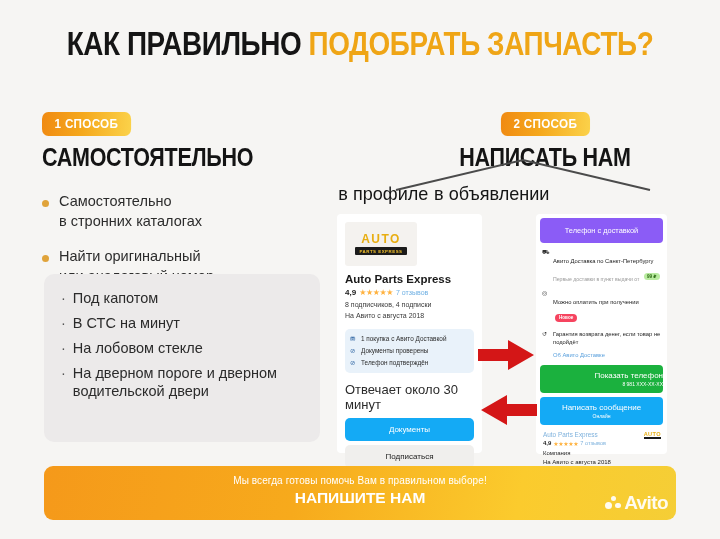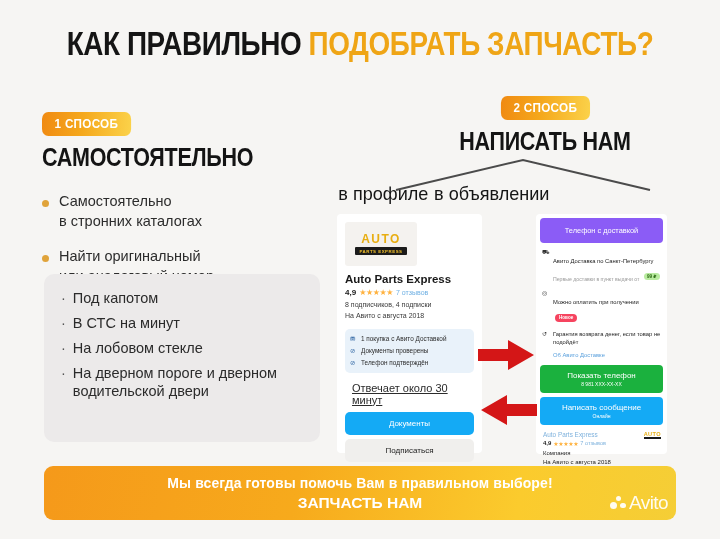--- a/index.html
+++ b/index.html
@@ -73,21 +73,21 @@
     padding: 15px 16px 14px 17px;
   }
   #vin-card .vin-title {
     font-size: 16px; font-weight: 700; color: #171717; line-height: 1.28;
     margin-bottom: 7px;
   }
   .vin-item { display: flex; gap: 7px; font-size: 14.5px; color: #2b2b2b; line-height: 1.3; margin-bottom: 6px; }
   .vin-item .vdot { color: #555; }
 
   
-  #col-right { position: absolute; left: 400px; top: 96px; width: 290px; text-align: center; }
+  #col-right { position: absolute; left: 400px; top: 112px; width: 290px; text-align: center; }
   #col-right .step-badge { transform: scaleX(0.9); transform-origin: center; }
   #col-right .step-heading { transform: scaleX(0.86); transform-origin: center; }
 
   .branch-labels {
     position: absolute; top: 183px; left: 336px; width: 372px;
     display: flex; 
   }
   .branch-labels span {
     font-size: 19px; color: #151515; font-weight: 400;
     transform: scaleX(0.95); transform-origin: center;
@@ -121,21 +121,21 @@
   .rate-val { font-size: 8px; font-weight: 700; color: #1a1a1a; }
   .stars { color: #ffb23f; font-size: 8px; letter-spacing: -0.4px; }
   .reviews-link { font-size: 7px; color: #6fb0e3; }
   .meta-line { font-size: 7px; color: #3a3a3a; line-height: 1.55; }
   .badge-box {
     margin-top: 7px; background: #e9f2fa; border-radius: 5px;
     padding: 4px 5px;
   }
   .badge-row { display: flex; align-items: center; gap: 4px; font-size: 6.4px; color: #2b2b2b; padding: 2.5px 0; }
   .badge-ico { width: 7px; height: 7px; flex: 0 0 auto; color: #3b6ea8; }
-  .reply-note { font-size: 11px; color: #2b2b2b; margin: 9px 0 6px 7px; text-decoration: underline; }
+  .reply-note { font-size: 13px; color: #2b2b2b; margin: 9px 0 6px 0; }
   .btn-blue {
     background: #14aaf5; color: #ffffff; border-radius: 5px;
     text-align: center; font-size: 8px; padding: 7px 0; font-weight: 400;
   }
   .btn-grey {
     background: #f0efed; color: #1c1c1c; border-radius: 5px;
     text-align: center; font-size: 8px; padding: 7px 0; margin-top: 4px;
   }
 
   
@@ -157,22 +157,22 @@
     font-size: 4.6px; padding: 1px 3px; border-radius: 5px; font-weight: 700;
     vertical-align: middle;
   }
   .pill-red {
     display: inline-block; background: #f6445f; color: #ffffff;
     font-size: 4.6px; padding: 1.4px 4px; border-radius: 6px; font-weight: 700;
     vertical-align: middle; margin-left: 2px;
   }
   .link-blue { font-size: 5.8px; color: #5aa0dd; margin-left: 11px; }
   .btn-green {
-    background: #1bb13e; color: #fff; border-radius: 4px; text-align: center;
-    padding: 6px 16px; margin-top: 5px;
+    background: #1bb13e; color: #fff; border-radius: 4px; text-align: right;
+    padding: 6px 0; margin-top: 5px;
   }
   .btn-green .b1 { font-size: 8px; display: block; }
   .btn-green .b2 { font-size: 5px; display: block; margin-top: 1px; }
   .btn-blue2 {
     background: #14aaf5; color: #fff; border-radius: 4px; text-align: center;
     padding: 6px 0; margin-top: 4px;
   }
   .btn-blue2 .b1 { font-size: 8px; display: block; }
   .btn-blue2 .b2 { font-size: 5px; display: block; margin-top: 1px; }
   .seller-block { padding: 6px 3px 0 3px; position: relative; }
@@ -202,33 +202,33 @@
   
   #bottom-banner {
     position: absolute; left: 44px; top: 466px; width: 632px; height: 54px;
     border-radius: 9px;
     background: linear-gradient(100deg,#f5991a 0%,#f7aa1c 40%,#fbcb2d 75%,#f5ce36 100%);
     color: #ffffff;
     text-align: center;
     padding-top: 9px;
     overflow: hidden;
   }
-  #bottom-banner .l1 { font-size: 14px; font-weight: 700; letter-spacing: 0.1px; }
+  #bottom-banner .l1 { font-size: 10px; font-weight: 400; letter-spacing: 0.1px; }
   #bottom-banner .l2 { font-size: 15.5px; font-weight: 700; margin-top: 3px; }
   .avito-logo {
     position: absolute; right: 8px; bottom: 6px;
     display: flex; align-items: center; gap: 2px;
     color: #ffffff; opacity: 0.92;
   }
   .avito-dots { position: relative; width: 17px; height: 17px; }
   .avito-dots i { position: absolute; border-radius: 50%; background: #fff; display:block; }
   .avito-dots i:nth-child(1){ width:7px;height:7px;left:0;top:7px;}
   .avito-dots i:nth-child(2){ width:5px;height:5px;left:6px;top:1px;}
   .avito-dots i:nth-child(3){ width:5.5px;height:5.5px;left:10px;top:8px;}
-  .avito-word { font-size: 19px; font-weight: 400; letter-spacing: -0.6px; }
+  .avito-word { font-size: 19px; font-weight: 700; letter-spacing: -0.6px; }
 </style>
 </head>
 <body>
 
 <div id="stage">
 
   <div class="title">
     <span class="t-dark">КАК ПРАВИЛЬНО</span>
     <span class="t-gold">ПОДОБРАТЬ ЗАПЧАСТЬ?</span>
   </div>
@@ -370,21 +370,21 @@
 
   <svg class="arrow" style="left:478px; top:340px;" width="56" height="30" viewBox="0 0 56 30">
     <path d="M0 9 L30 9 L30 0 L56 15 L30 30 L30 21 L0 21 Z" fill="#d41617"></path>
   </svg>
   <svg class="arrow" style="left:481px; top:395px;" width="56" height="30" viewBox="0 0 56 30">
     <path d="M56 9 L26 9 L26 0 L0 15 L26 30 L26 21 L56 21 Z" fill="#d41617"></path>
   </svg>
 
   <div id="bottom-banner">
     <div class="l1">Мы всегда готовы помочь Вам в правильном выборе!</div>
-    <div class="l2">ЗАПЧАСТЬ НАМ</div>
+    <div class="l2">НАПИШИТЕ НАМ</div>
     <div class="avito-logo">
       <span class="avito-dots">
           <i></i>
           <i></i>
           <i></i>
         </span>
       <span class="avito-word">Avito</span>
     </div>
   </div>
 

